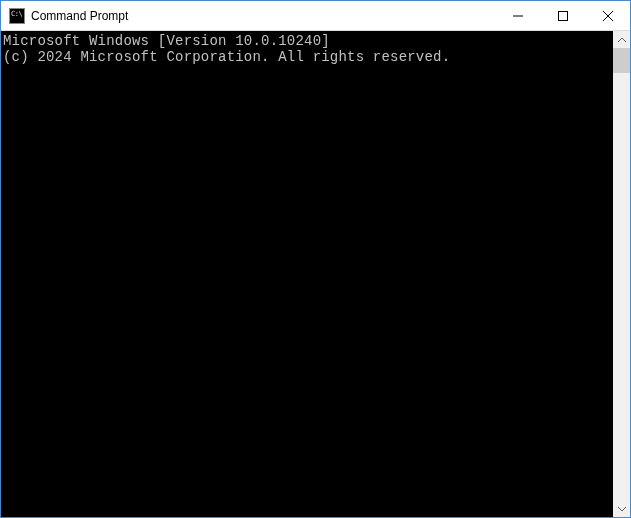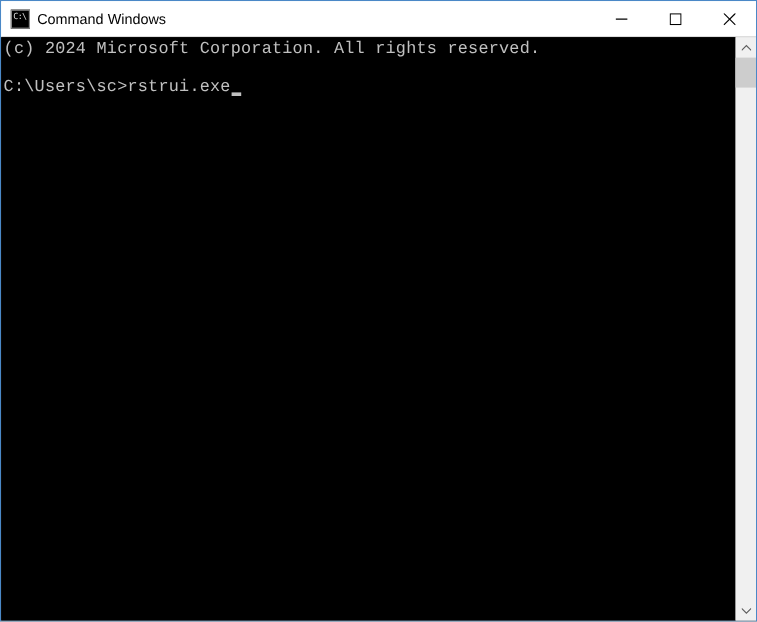--- a/index.html
+++ b/index.html
@@ -144,42 +144,42 @@
       height: 25px;
       background: #cdcdcd;
     }
   </style>
 </head>
 <body>
 
 <div class="window">
   <div class="titlebar">
     <div class="titlebar-icon"></div>
-    <div class="titlebar-title">Command Windows</div>
+    <div class="titlebar-title">Command Prompt</div>
     <div class="titlebar-controls">
       <button class="titlebar-btn">
         <svg viewBox="0 0 10 10">
           <line x1="0" y1="5" x2="10" y2="5" stroke="#000" stroke-width="1"></line>
         </svg>
       </button>
       <button class="titlebar-btn">
         <svg viewBox="0 0 10 10">
           <rect x="0.5" y="0.5" width="9" height="9" fill="none" stroke="#000" stroke-width="1"></rect>
         </svg>
       </button>
       <button class="titlebar-btn close">
         <svg viewBox="0 0 10 10">
           <line x1="0" y1="0" x2="10" y2="10" stroke="#000" stroke-width="1"></line>
           <line x1="10" y1="0" x2="0" y2="10" stroke="#000" stroke-width="1"></line>
         </svg>
       </button>
     </div>
   </div>
   <div class="console-wrap">
-    <div class="console"><span class="line">(c) 2024 Microsoft Corporation. All rights reserved.</span><span class="blank-line"></span><span class="line"><span>C:\Users\sc&gt;</span><span>rstrui.exe</span><span class="cursor"></span></span></div>
+    <div class="console"><span class="line">Microsoft Windows [Version 10.0.10240]</span><span class="line">(c) 2024 Microsoft Corporation. All rights reserved.</span><span class="blank-line"></span></div>
     <div class="scrollbar">
       <button class="sb-btn">
         <svg viewBox="0 0 8 8">
           <path d="M0 6 L4 2 L8 6" fill="none" stroke="#606060" stroke-width="1"></path>
         </svg>
       </button>
       <div class="sb-track">
         <div class="sb-thumb"></div>
       </div>
       <button class="sb-btn">

